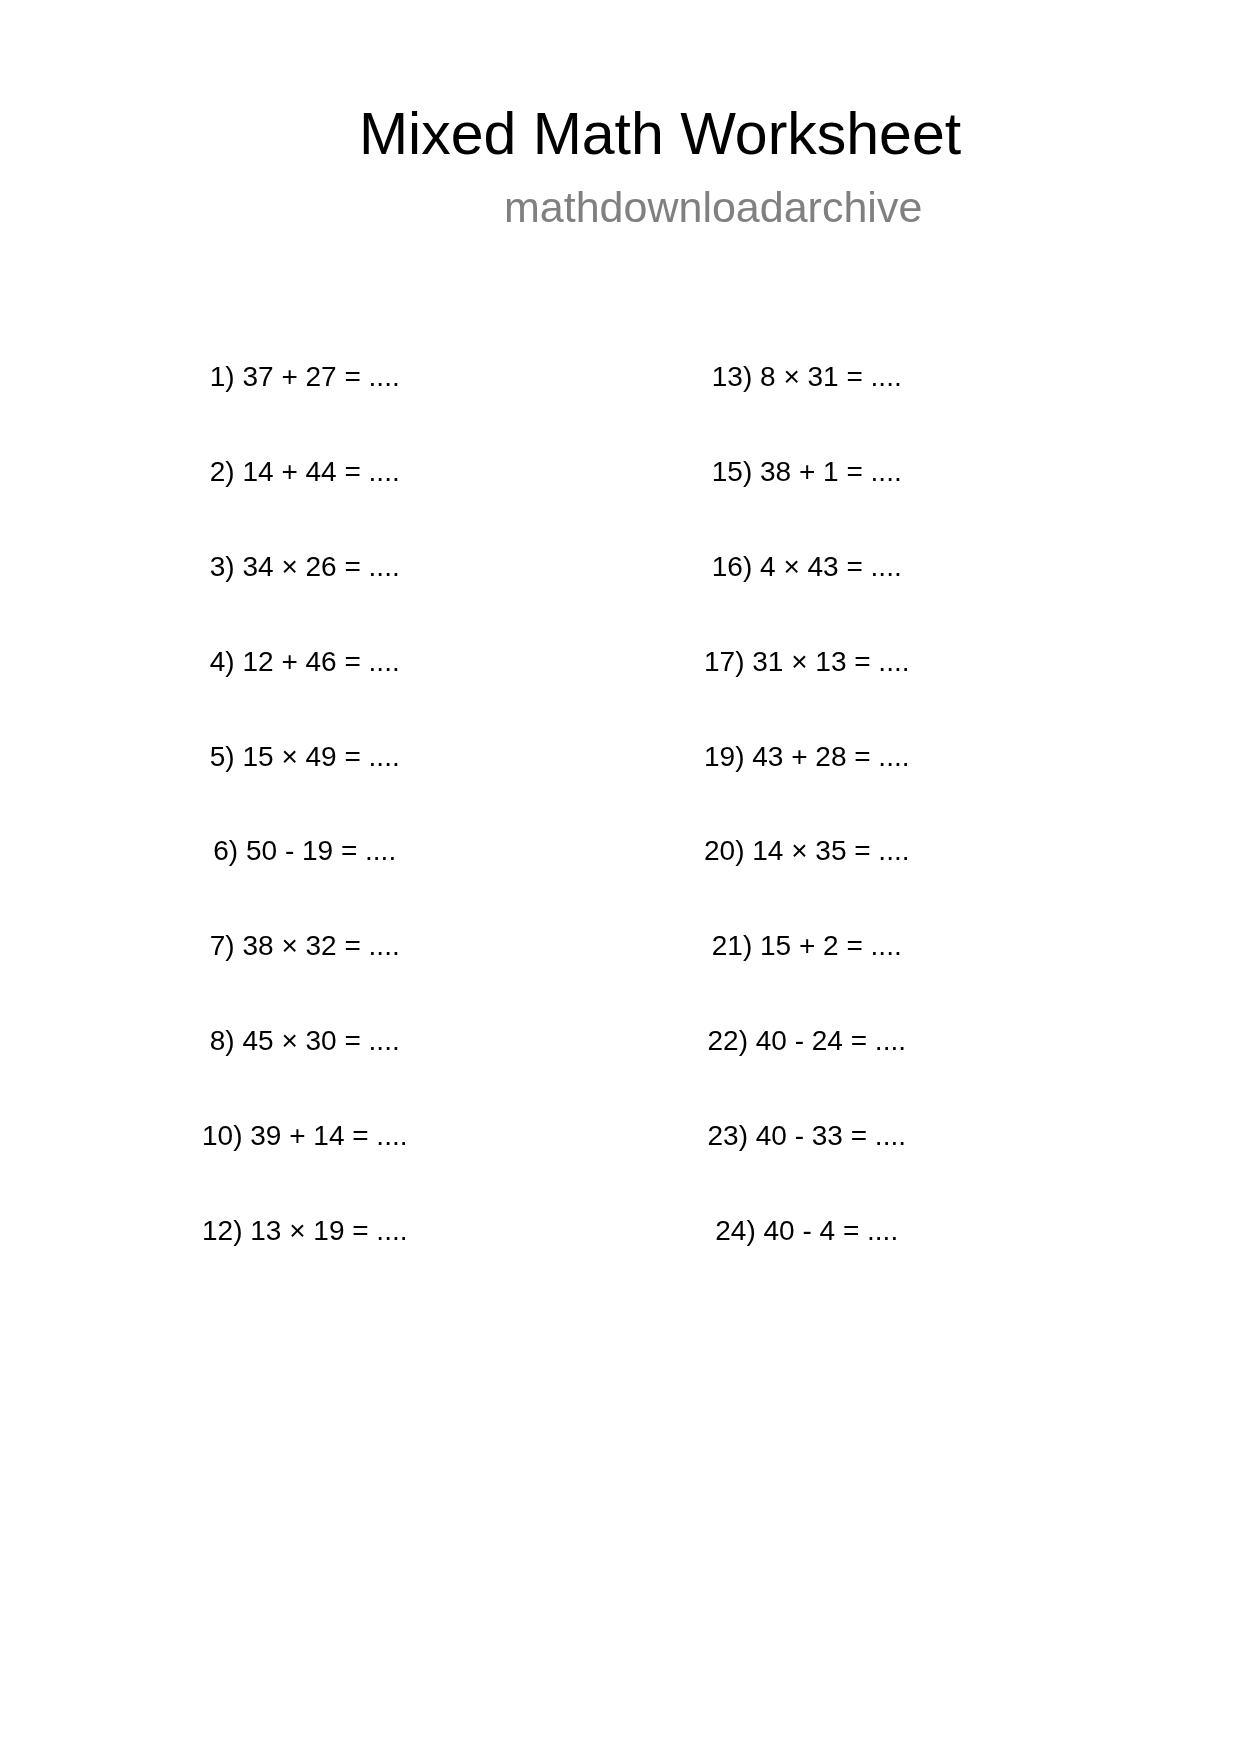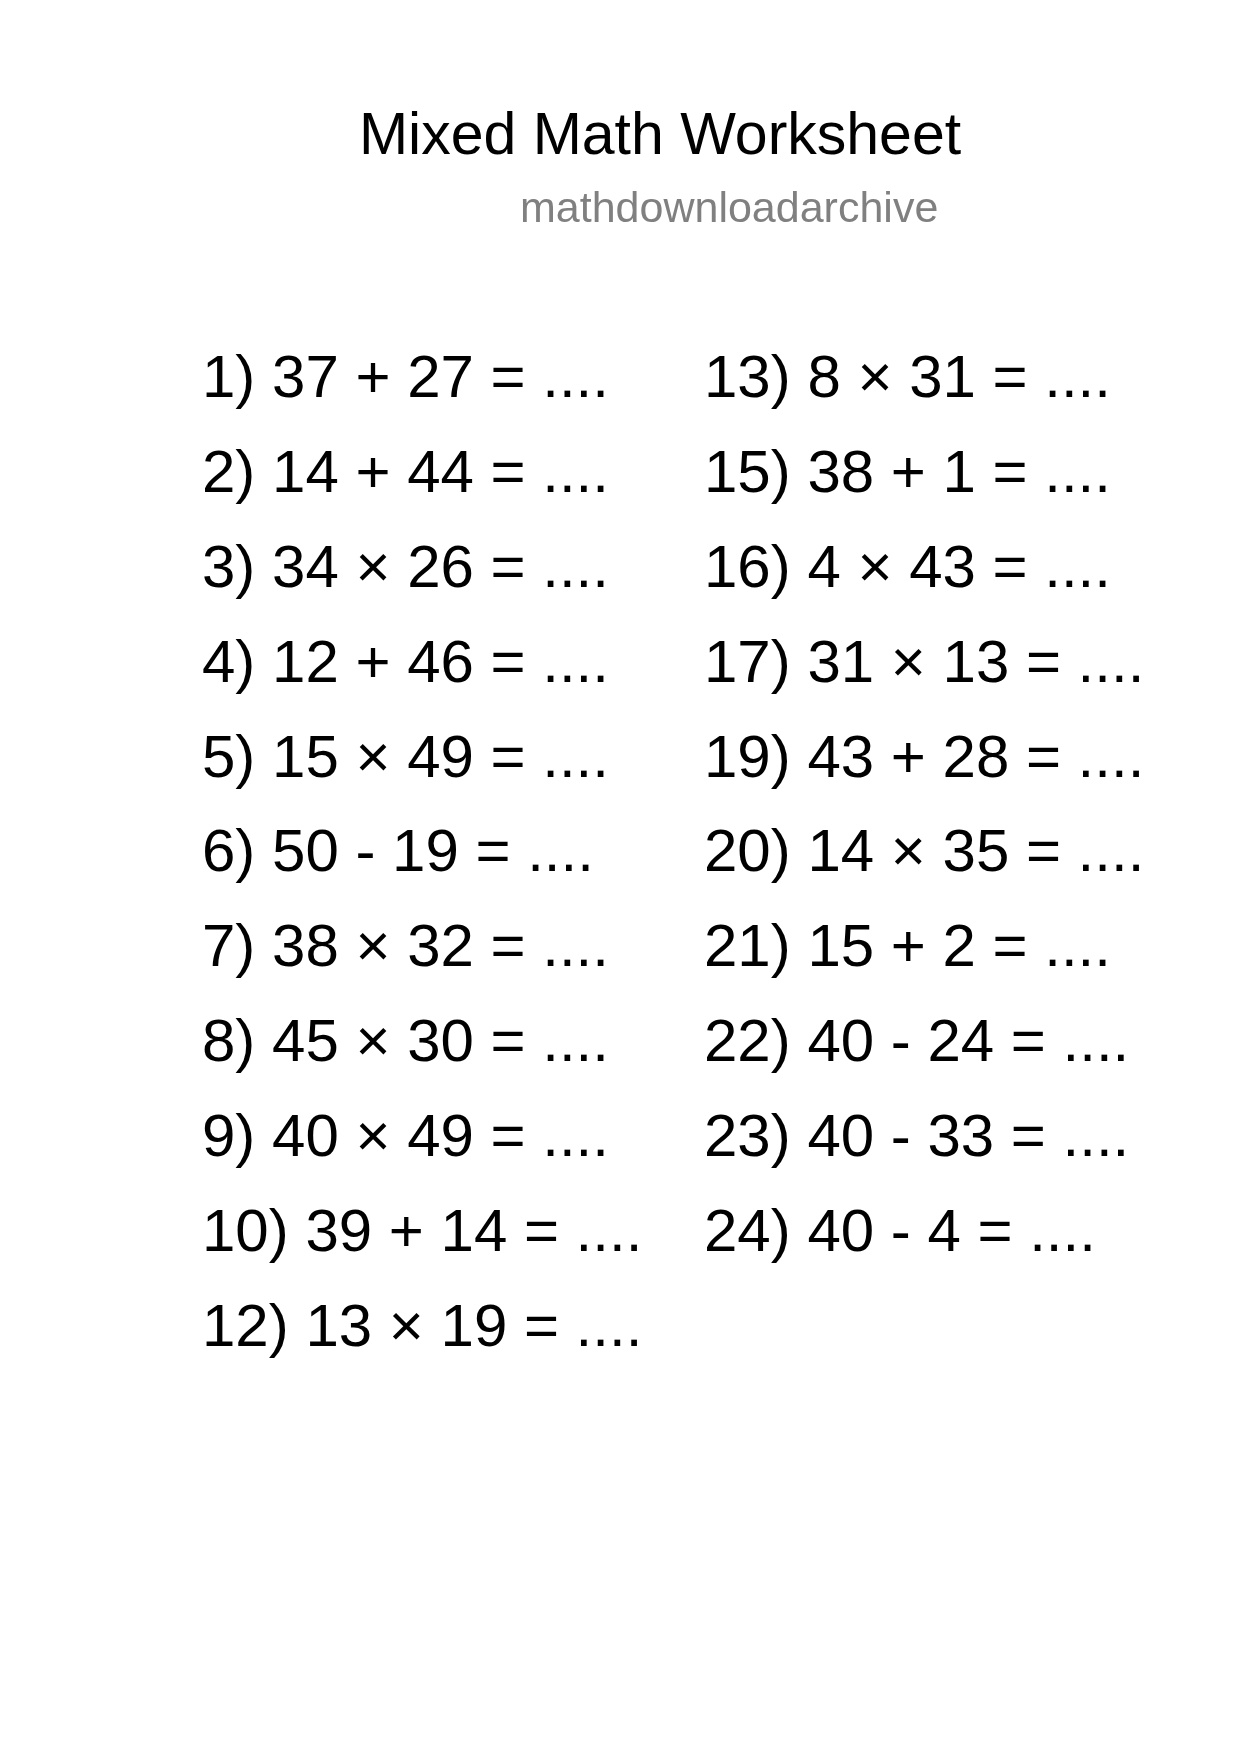--- a/index.html
+++ b/index.html
@@ -28,58 +28,57 @@
       white-space: nowrap;
     }
     .subtitle {
       position: absolute;
       left: 504px;
       top: 183px;
       font-size: 43px;
       line-height: 48px;
       color: #808080;
       white-space: nowrap;
-      margin-left: 16px;
     }
     .problems {
       position: absolute;
       top: 352px;
       left: 0;
       width: 1240px;
     }
     .col {
       position: absolute;
       top: 0;
     }
     .col-left { left: 202px; }
     .col-right { left: 704px; }
     .problem {
       height: 94.9px;
-      font-size: 60px;
+      font-size: 28px;
       line-height: 50px;
       white-space: nowrap;
+      text-align: center;
     }
   </style>
 </head>
 <body>
 
 <h1 class="title">Mixed Math Worksheet</h1>
 <div class="subtitle">mathdownloadarchive</div>
 
 <div class="problems">
   <div class="col col-left">
     <div class="problem">1) 37 + 27 = ....</div>
     <div class="problem">2) 14 + 44 = ....</div>
     <div class="problem">3) 34 × 26 = ....</div>
     <div class="problem">4) 12 + 46 = ....</div>
     <div class="problem">5) 15 × 49 = ....</div>
     <div class="problem">6) 50 - 19 = ....</div>
     <div class="problem">7) 38 × 32 = ....</div>
     <div class="problem">8) 45 × 30 = ....</div>
-    <div class="problem">9) 40 × 49 = ....</div>
     <div class="problem">10) 39 + 14 = ....</div>
     <div class="problem">12) 13 × 19 = ....</div>
   </div>
   <div class="col col-right">
     <div class="problem">13) 8 × 31 = ....</div>
     <div class="problem">15) 38 + 1 = ....</div>
     <div class="problem">16) 4 × 43 = ....</div>
     <div class="problem">17) 31 × 13 = ....</div>
     <div class="problem">19) 43 + 28 = ....</div>
     <div class="problem">20) 14 × 35 = ....</div>

